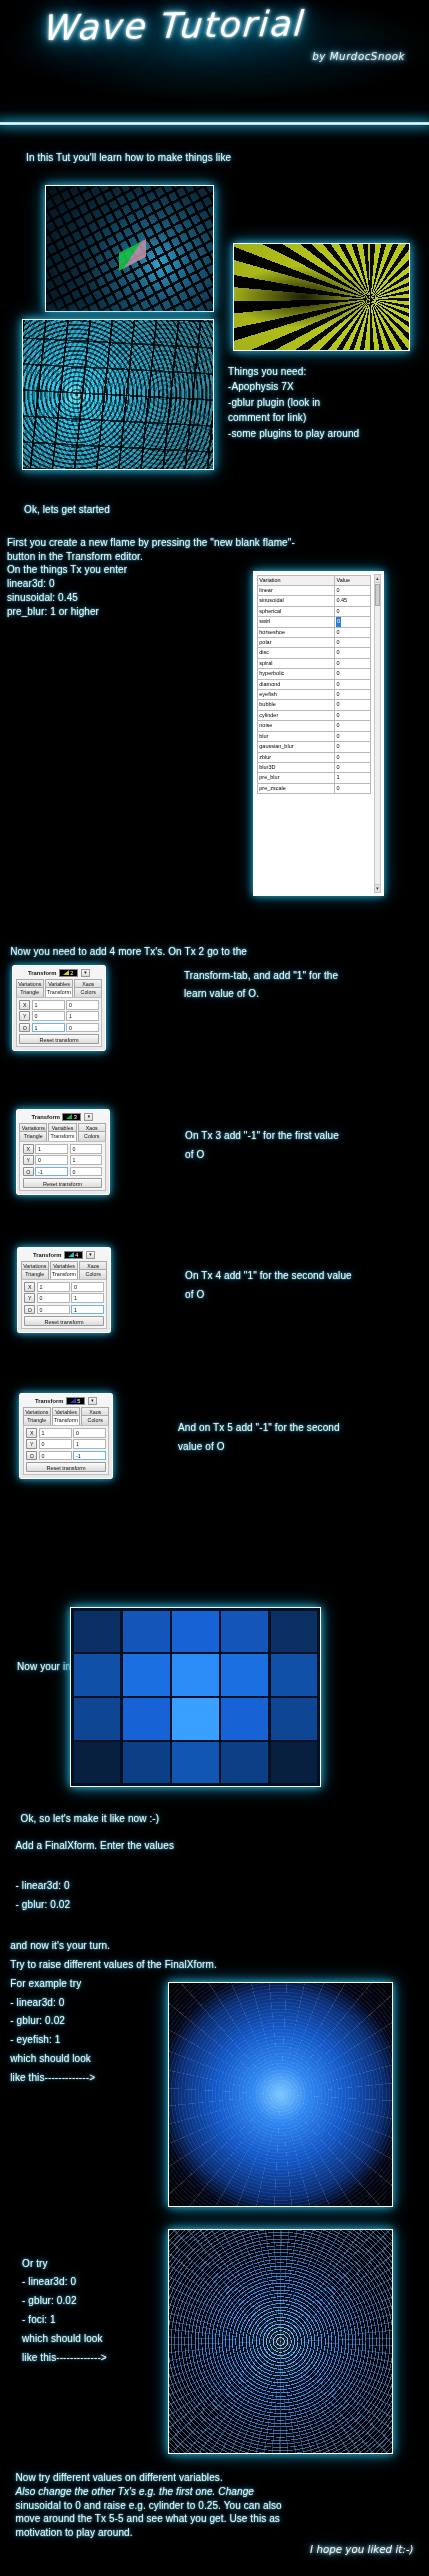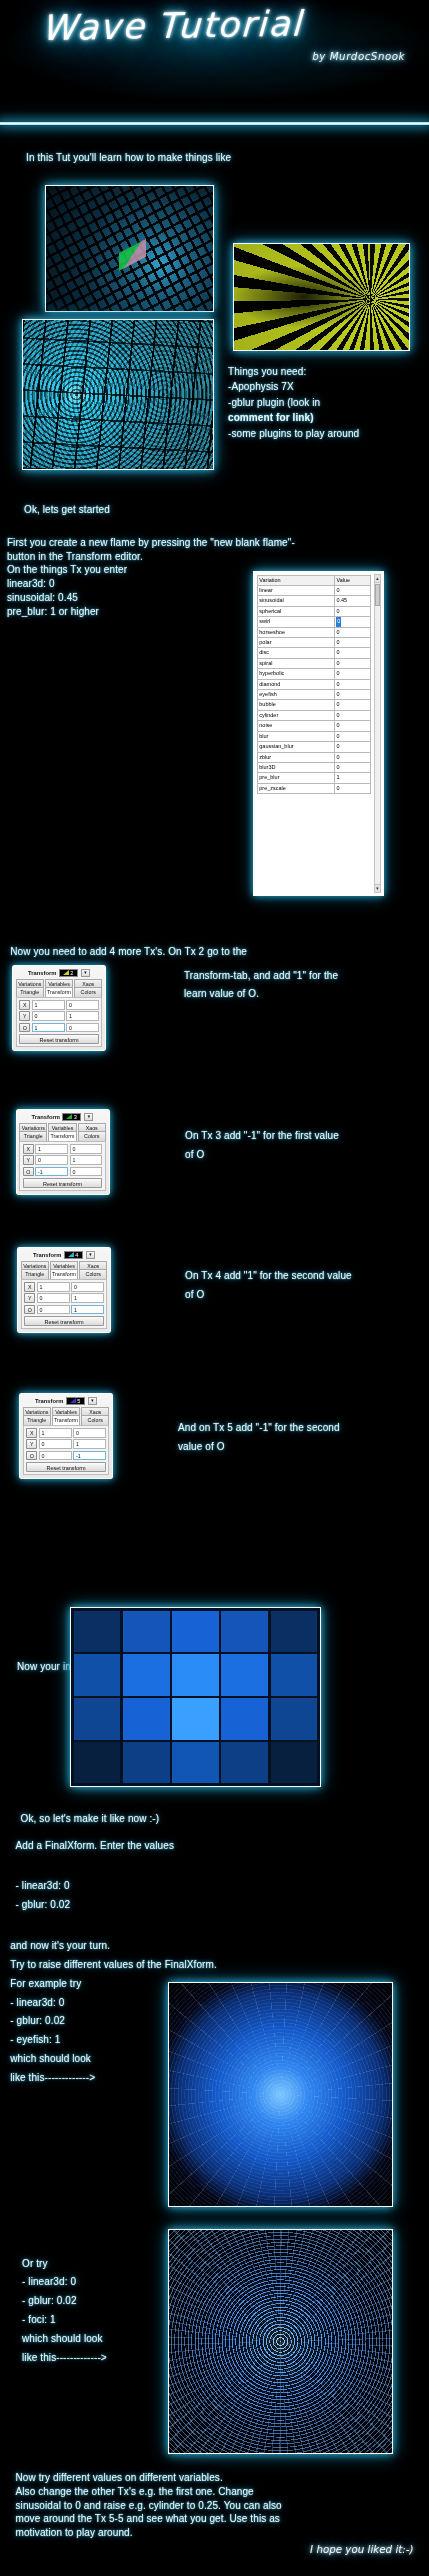--- a/index.html
+++ b/index.html
@@ -164,21 +164,21 @@
 
   <div class="abs glow" style="left:26px; top:151px;">In this Tut you'll learn how to make things like</div>
 
   <div class="pic pic-grid" style="left:45px; top:185px; width:169px; height:127px;"></div>
   <div class="pic pic-swirl" style="left:233px; top:243px; width:177px; height:108px;"></div>
   <div class="pic pic-waves" style="left:22px; top:319px; width:192px; height:151px;"></div>
 
   <div class="abs glow" style="left:228px; top:365px;">Things you need:</div>
   <div class="abs glow" style="left:228px; top:380px;">-Apophysis 7X</div>
   <div class="abs glow" style="left:228px; top:396px;">-gblur plugin (look in</div>
-  <div class="abs glow" style="left:228px; top:411px;font-weight:bold;">comment for link)</div>
+  <div class="abs glow" style="left:228px; top:411px;">comment for link)</div>
   <div class="abs glow" style="left:228px; top:427px;">-some plugins to play around</div>
 
   <div class="abs glow" style="left:24px; top:503px;">Ok, lets get started</div>
   <div class="abs glow" style="left:6.9px; top:536px;">First you create a new flame by pressing the "new blank flame"-</div>
   <div class="abs glow" style="left:6.9px; top:550px;">button in the Transform editor.</div>
   <div class="abs glow" style="left:6.9px; top:563px;">On the things Tx you enter</div>
   <div class="abs glow" style="left:6.9px; top:577px;">linear3d: 0</div>
   <div class="abs glow" style="left:6.9px; top:591px;">sinusoidal: 0.45</div>
   <div class="abs glow" style="left:6.9px; top:605px;">pre_blur: 1 or higher</div>
 
@@ -496,20 +496,20 @@
   <div class="abs glow" style="left:22px; top:2257px;">Or try</div>
   <div class="abs glow" style="left:22px; top:2275px;">- linear3d: 0</div>
   <div class="abs glow" style="left:22px; top:2294px;">- gblur: 0.02</div>
   <div class="abs glow" style="left:22px; top:2313px;">- foci: 1</div>
   <div class="abs glow" style="left:22px; top:2332px;">which should look</div>
   <div class="abs glow" style="left:22px; top:2351px;">like this-------------&gt;</div>
 
   <div class="pic pic-rings" style="left:168px; top:2229px; width:225px; height:225px;"></div>
 
   <div class="abs glow" style="left:15.5px; top:2471px;">Now try different values on different variables.</div>
-  <div class="abs glow" style="left:15.5px; top:2485px;">Also change the other Tx's e.g. the first one. Change</div>
+  <div class="abs glow" style="left:15.5px; top:2485px;font-style:italic;">Also change the other Tx's e.g. the first one. Change</div>
   <div class="abs glow" style="left:15.5px; top:2499px;">sinusoidal to 0 and raise e.g. cylinder to 0.25. You can also</div>
   <div class="abs glow" style="left:15.5px; top:2512px;">move around the Tx 5-5 and see what you get. Use this as</div>
   <div class="abs glow" style="left:15.5px; top:2526px;">motivation to play around.</div>
   <div class="sig" style="right:15.5px; top:2543px;">I hope you liked it:-)</div>
 
 </div>
 
 
 </body></html>

